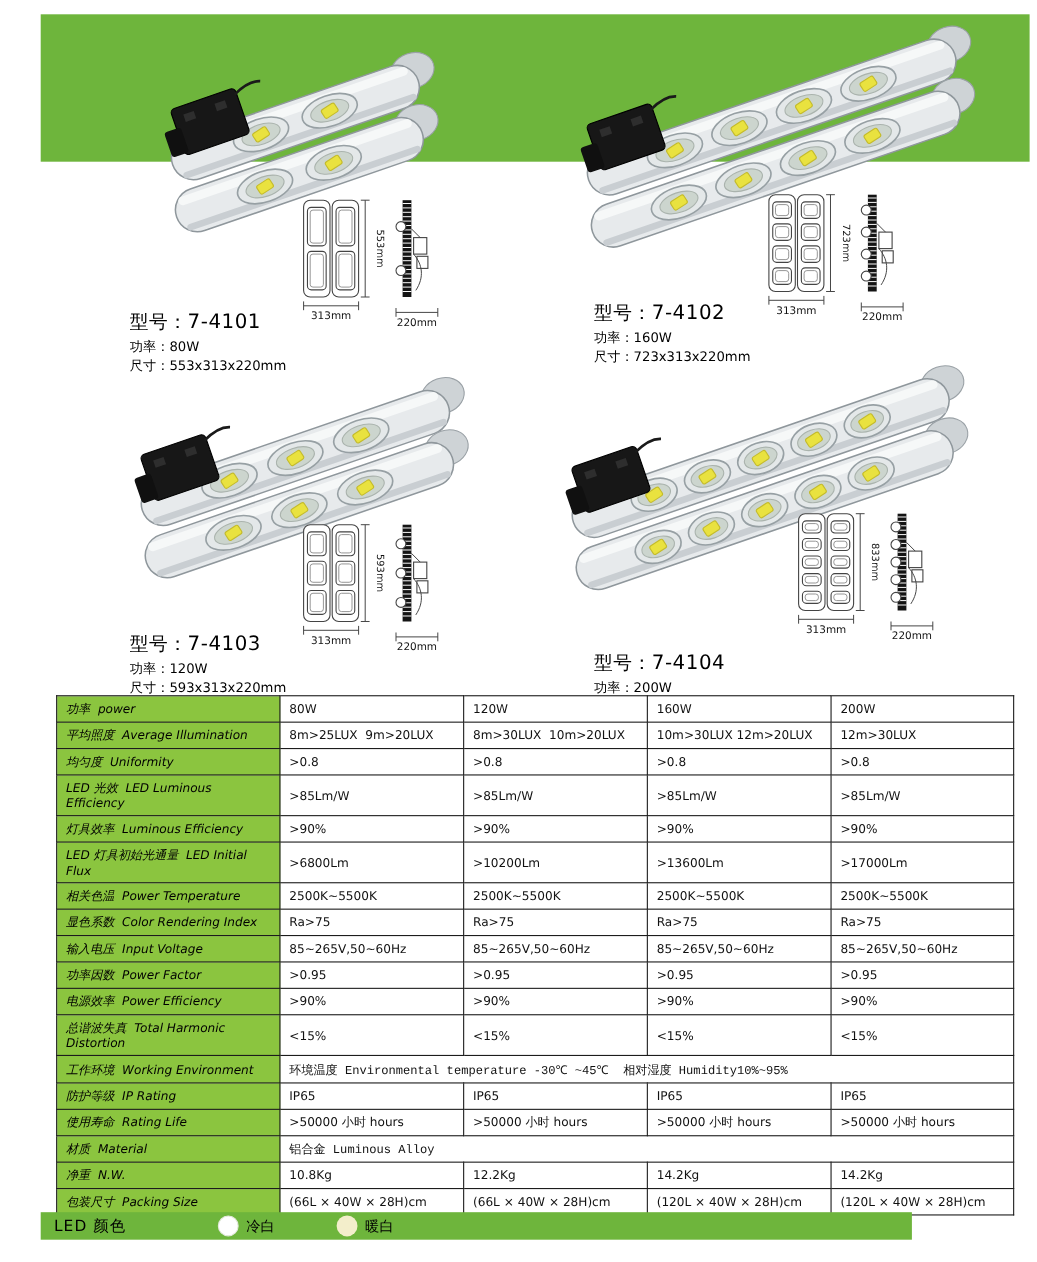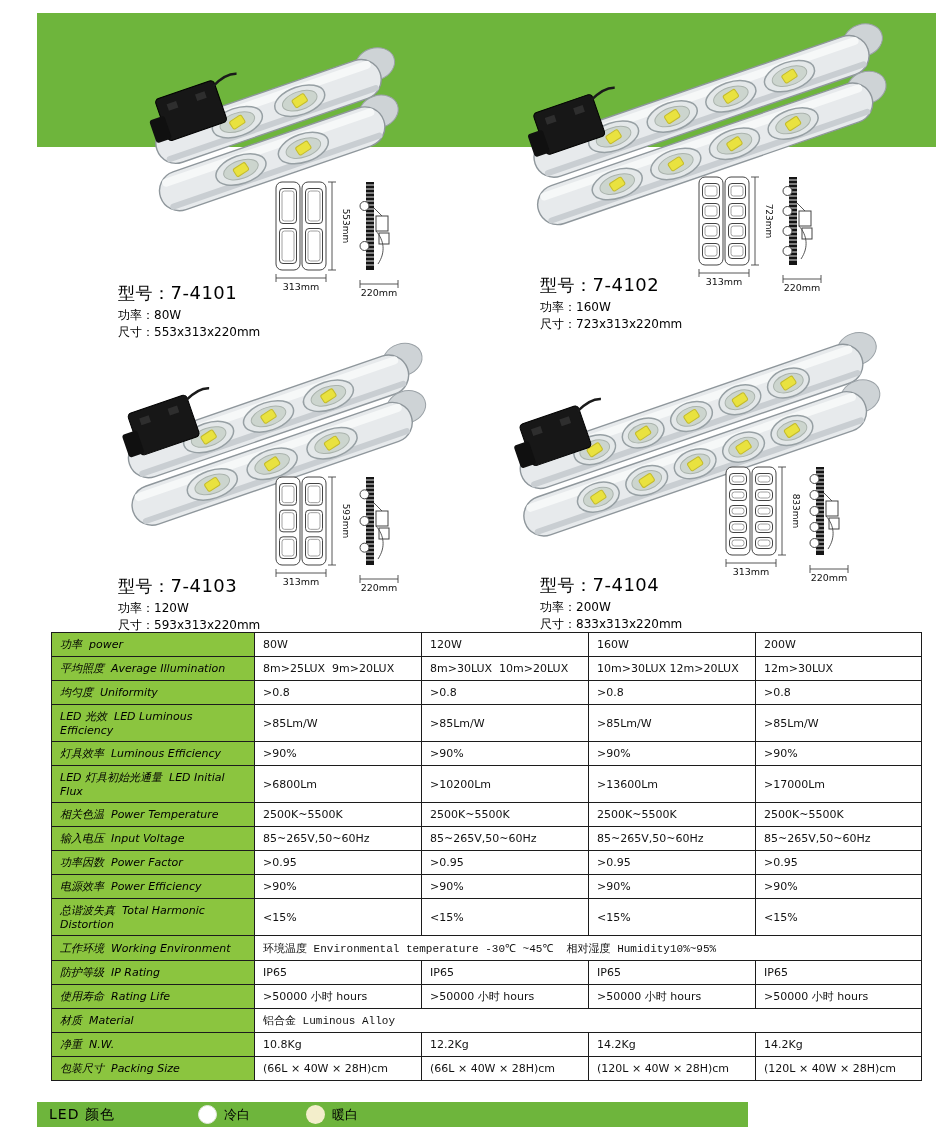--- a/index.html
+++ b/index.html
@@ -13,29 +13,29 @@
   .pinfo .model-line .mval{font-size:18px;}
   .diag{position:absolute;}
   
   .p1{left:55px;top:20px;width:420px;height:290px;}
   .p1 .pinfo{left:63px;top:218px;} .p1 .diag{left:215px;top:158px;}
   .p2{left:488px;top:15px;width:440px;height:290px;}
   .p2 .pinfo{left:52px;top:215px;} .p2 .diag{left:205px;top:158px;}
   .p3{left:55px;top:325px;width:420px;height:290px;}
   .p3 .pinfo{left:63px;top:206px;} .p3 .diag{left:215px;top:148px;}
   .p4{left:478px;top:325px;width:450px;height:290px;}
-  .p4 .pinfo{left:62px;top:205px;} .p4 .diag{left:242px;top:138px;}
+  .p4 .pinfo{left:62px;top:223px;} .p4 .diag{left:242px;top:138px;}
   
   .spec-table{position:absolute;left:51px;top:632px;width:870px;border-collapse:collapse;table-layout:fixed;}
   .spec-table td{border:1px solid #1c1c1c;padding:4px 8px;font-size:11px;vertical-align:middle;height:15px;}
   .label-cell{background:var(--table-green);color:#000;white-space:pre-wrap;padding-left:6px;font-size:10.5px;font-style:italic;}
   .value-cell{background:#fff;white-space:pre-wrap;}
   .span-cell{text-align:left;font-family:Liberation Mono, monospace;}
   
-  .led-bar{position:absolute;left:37px;top:1102px;width:711px;height:25px;background:var(--bar-green);
+  .led-bar{position:absolute;left:37px;top:1102px;width:792px;height:25px;background:var(--bar-green);
            display:flex;align-items:center;font-size:14px;color:#000;}
   .led-bar .bar-title{margin-left:12px;letter-spacing:1px;}
   .swatch{width:19px;height:19px;border-radius:50%;display:inline-block;box-sizing:border-box;}
   .cool{background:var(--cool-white);border:1px solid #e3e9dc;margin-left:83px;}
   .warm{background:var(--warm-white);margin-left:56px;}
   .swatch-label{font-size:13px;margin-left:7px;}
 </style>
 </head>
 <body>
 
@@ -512,20 +512,27 @@
           <td class="value-cell">&gt;17000Lm</td>
         </tr>
         <tr>
           <td class="label-cell">相关色温  Power Temperature</td>
           <td class="value-cell">2500K~5500K</td>
           <td class="value-cell">2500K~5500K</td>
           <td class="value-cell">2500K~5500K</td>
           <td class="value-cell">2500K~5500K</td>
         </tr>
         <tr>
+          <td class="label-cell">显色系数  Color Rendering Index</td>
+          <td class="value-cell">Ra&gt;75</td>
+          <td class="value-cell">Ra&gt;75</td>
+          <td class="value-cell">Ra&gt;75</td>
+          <td class="value-cell">Ra&gt;75</td>
+        </tr>
+        <tr>
           <td class="label-cell">输入电压  Input Voltage</td>
           <td class="value-cell">85~265V,50~60Hz</td>
           <td class="value-cell">85~265V,50~60Hz</td>
           <td class="value-cell">85~265V,50~60Hz</td>
           <td class="value-cell">85~265V,50~60Hz</td>
         </tr>
         <tr>
           <td class="label-cell">功率因数  Power Factor</td>
           <td class="value-cell">&gt;0.95</td>
           <td class="value-cell">&gt;0.95</td>

